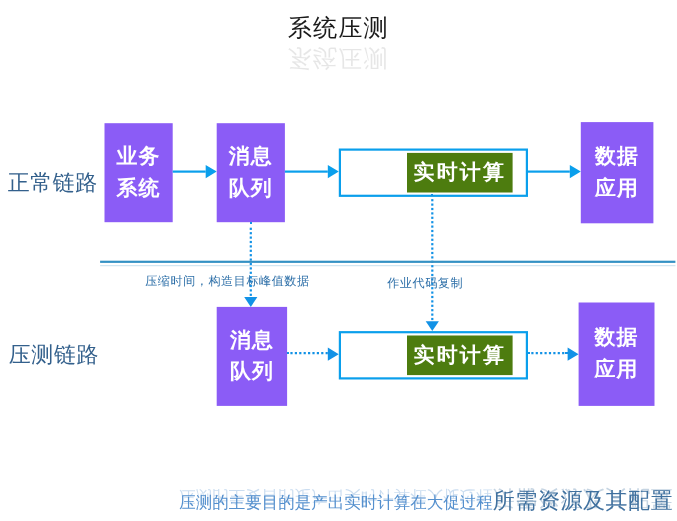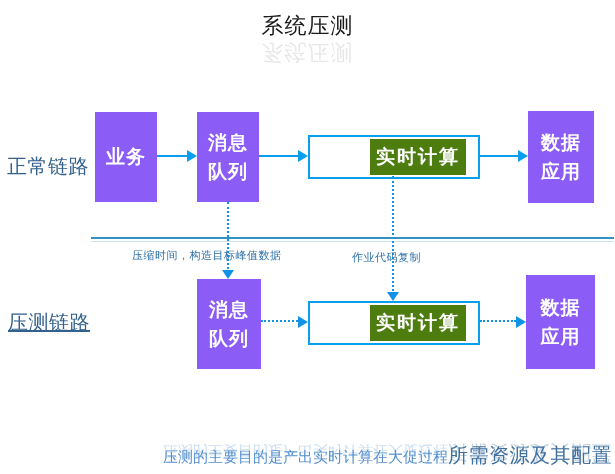--- a/index.html
+++ b/index.html
@@ -19,21 +19,21 @@
     left:0;right:0;top:37px;text-align:center;
     font-size:22px;color:#1a1a1a;letter-spacing:1px;
     transform:scaleY(-1);opacity:0.10;
   }
 
   
   .row-label{
     font-size:20px;color:#33608C;letter-spacing:0.5px;
   }
   .row-label.normal{left:7px;top:153px;}
-  .row-label.stress{left:8px;top:309px;text-decoration:underline;}
+  .row-label.stress{left:8px;top:309px;}
 
   
   .node{
     background:#8b5cf6;color:#ffffff;font-weight:bold;
     display:flex;flex-direction:column;align-items:center;justify-content:center;
     font-size:19px;line-height:1.55;letter-spacing:1px;text-align:center;
   }
   .node-biz   {left:95px; top:112px;width:62px;height:90px;}
   .node-mq-n  {left:197px;top:112px;width:62px;height:90px;}
   .node-app-n {left:528px;top:111px;width:66px;height:92px;}
@@ -113,20 +113,21 @@
 <body>
 
 <div class="abs title">系统压测</div>
 <div class="abs title-reflection">系统压测</div>
 
 <div class="abs row-label normal">正常链路</div>
 <div class="abs row-label stress">压测链路</div>
 
 <div class="abs node node-biz">
   <span>业务</span>
+  <span>系统</span>
 </div>
 
 <div class="abs arrow-h ar1">
   <div class="bar"></div>
   <div class="head"></div>
 </div>
 
 <div class="abs node node-mq-n">
   <span>消息</span>
   <span>队列</span>

